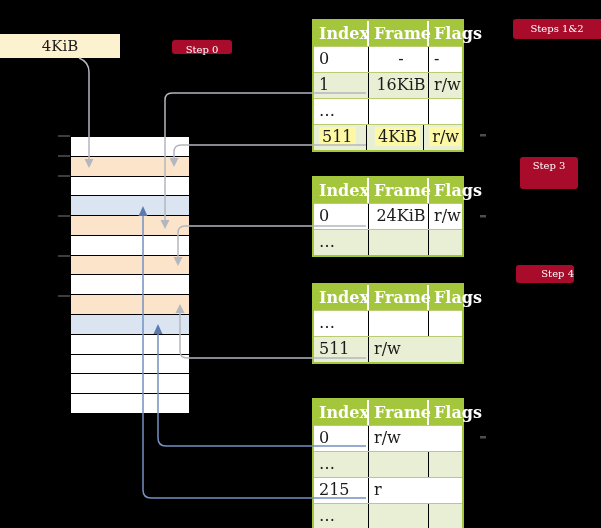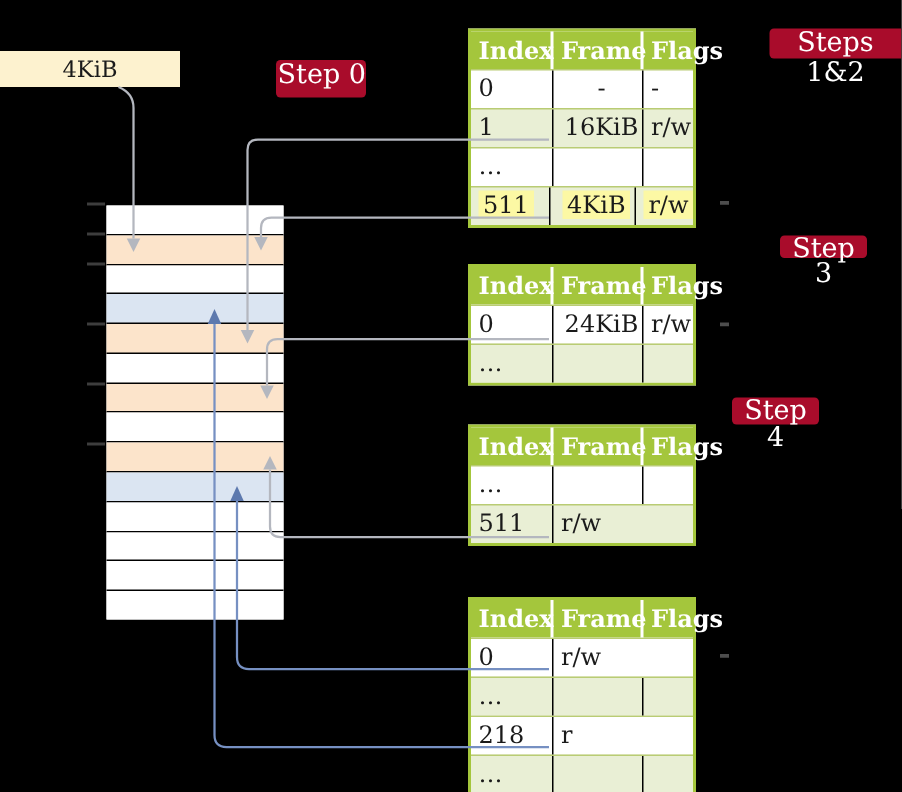--- a/index.html
+++ b/index.html
@@ -28,26 +28,26 @@
   }
   
   .mem-label{
     position:absolute;left:0;top:34px;width:120px;height:24px;
     background:var(--label-cream);color:#1a1a1a;
     font-size:15px;line-height:24px;text-align:center;
   }
   
   .badge{
     position:absolute;background:var(--badge-red);color:#ffffff;
-    font-size:18px;text-align:center;border-radius:3px;
-  }
-  .badge.b0{left:184px;top:40px;width:60px;height:25px;line-height:19px;text-align:right;}
+    font-size:10px;text-align:center;border-radius:3px;
+  }
+  .badge.b0{left:172px;top:40px;width:60px;height:14px;line-height:19px;}
   .badge.b12{left:513px;top:19px;width:88px;height:20px;line-height:20px;border-radius:3px 0 0 3px;}
-  .badge.b3{left:520px;top:157px;width:58px;height:15px;line-height:17px;}
-  .badge.b4{left:488px;top:265px;width:58px;height:18px;line-height:18px;}
+  .badge.b3{left:520px;top:157px;width:58px;height:32px;line-height:17px;}
+  .badge.b4{left:516px;top:265px;width:58px;height:18px;line-height:18px;text-align:right;}
   
   .stack{
     position:absolute;left:70px;top:136px;width:120px;height:278px;
     border:1.5px solid #000;background:#fff;
     box-sizing:border-box;display:flex;flex-direction:column;
   }
   .mrow{flex:1;border-bottom:1.5px solid #000;}
   .mrow:last-child{border-bottom:none;}
   .mrow-plain{background:#ffffff;}
   .mrow-orange{background:var(--frame-orange);}
@@ -185,21 +185,21 @@
     <div class="brow">
       <div class="bcell c1">0</div>
       <div class="bcell c3">r/w</div>
     </div>
     <div class="brow shaded">
       <div class="bcell c1">…</div>
       <div class="bcell c2"></div>
       <div class="bcell c3"></div>
     </div>
     <div class="brow">
-      <div class="bcell c1">218</div>
+      <div class="bcell c1">215</div>
       <div class="bcell c3">r</div>
     </div>
     <div class="brow shaded">
       <div class="bcell c1">…</div>
       <div class="bcell c2"></div>
       <div class="bcell c3"></div>
     </div>
   </div>
 
   <svg id="overlay" width="601" height="528" viewBox="0 0 601 528">

